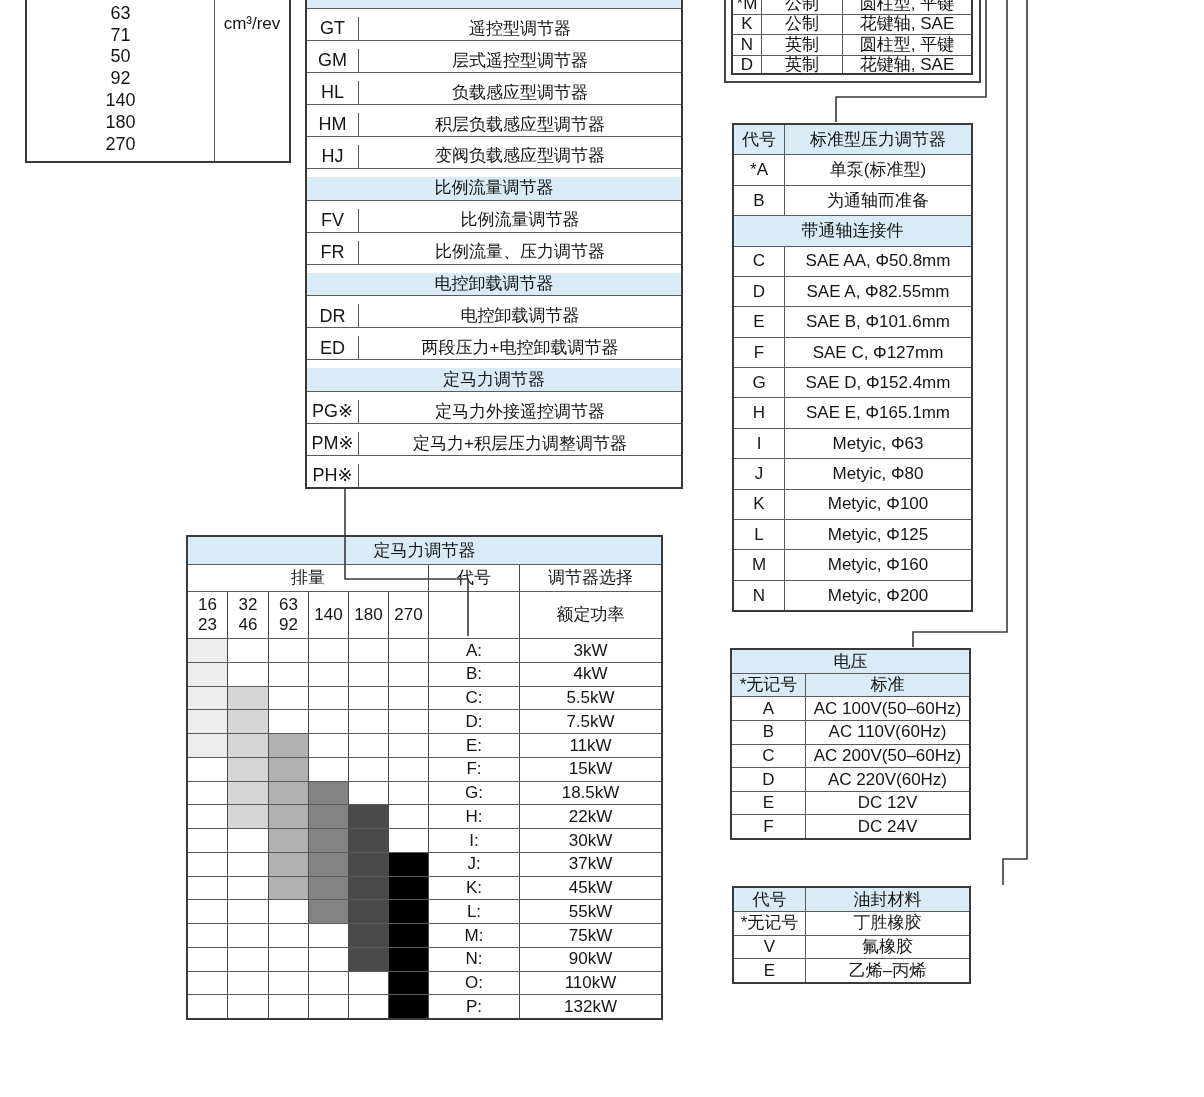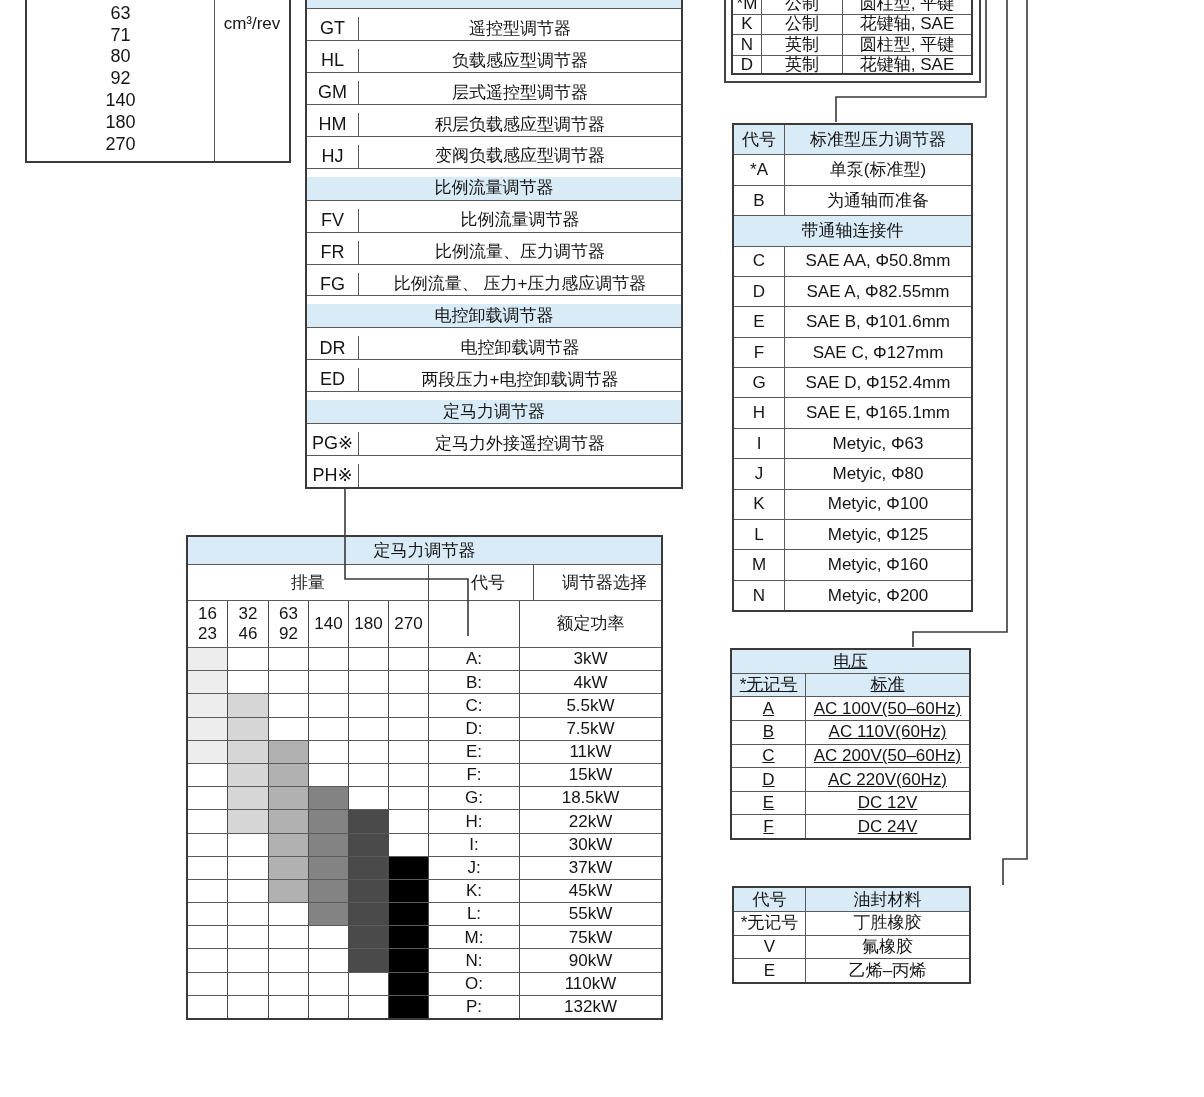--- a/index.html
+++ b/index.html
@@ -33,31 +33,31 @@
   #shaft{left:731px;top:0;width:242px;height:75px;border-width:2px;}
   #shaft .inner{margin-top:-6px;display:flex;flex-direction:column;height:81px;}
   #shaft .row{flex:1;}
   #shaft .code{width:29px;font-size:17px;}
   #shaft .sys{width:81px;}
   
   #press{left:732px;top:123px;width:241px;height:489px;}
   #press .row{flex:1;}
   #press .code{width:51px;}
   
-  #volt{left:730px;top:648px;width:241px;height:192px;text-decoration:underline;}
+  #volt{left:730px;top:648px;width:241px;height:192px;}
   #volt .row{flex:1;}
   #volt .code{width:74px;}
   
   #oil{left:732px;top:886px;width:239px;height:98px;}
   #oil .row{flex:1;}
   #oil .code{width:72px;}
   
   #power{left:186px;top:535px;width:477px;height:485px;}
   #power .title{height:28px;flex:none;}
-  #power .r2{height:36px;flex:none;gap:14px;}
+  #power .r2{height:27px;flex:none;}
   #power .r3{height:47px;flex:none;}
   #power .data{flex:1;display:flex;flex-direction:column;}
   #power .data .row{flex:1;}
   #power .c{border-color:#4a4a4a;}
   #power .dispspan{width:241px;}
   #power .codecol{width:91px;}
   #power .d1{width:40px;}.d2{width:41px;}.d3{width:40px;}.d4{width:40px;}.d5{width:40px;}.d6{width:40px;}
   #power .two{white-space:pre-line;}
   
   svg.connectors{position:absolute;left:0;top:0;z-index:10;pointer-events:none;}
@@ -72,86 +72,86 @@
   <polyline points="1007,0 1007,632 913,632 913,647"></polyline>
   <polyline points="1027,0 1027,859 1003,859 1003,885"></polyline>
 </svg>
 
 <div id="disp" class="tbl cut-top">
   <div class="numcol">
     <div class="nums" id="disp-nums">
         <div>56</div>
         <div>63</div>
         <div>71</div>
-        <div>80</div>
+        <div>50</div>
         <div>92</div>
         <div>140</div>
         <div>180</div>
         <div>270</div>
       </div>
   </div>
   <div class="unitcol">
     <span>cm³/rev</span>
   </div>
 </div>
 
 <div id="reg" class="tbl cut-top">
   <div class="sliver"></div>
 <div class="row">
       <div class="c code">GT</div>
       <div class="c last">遥控型调节器</div>
     </div>
     <div class="row">
+      <div class="c code">GM</div>
+      <div class="c last">层式遥控型调节器</div>
+    </div>
+    <div class="row">
       <div class="c code">HL</div>
       <div class="c last">负载感应型调节器</div>
     </div>
     <div class="row">
-      <div class="c code">GM</div>
-      <div class="c last">层式遥控型调节器</div>
-    </div>
-    <div class="row">
       <div class="c code">HM</div>
       <div class="c last">积层负载感应型调节器</div>
     </div>
     <div class="row">
       <div class="c code">HJ</div>
       <div class="c last">变阀负载感应型调节器</div>
     </div>
     <div class="row hdrblue">
       <div class="c last sec">比例流量调节器</div>
     </div>
     <div class="row">
       <div class="c code">FV</div>
       <div class="c last">比例流量调节器</div>
     </div>
     <div class="row">
       <div class="c code">FR</div>
       <div class="c last">比例流量、压力调节器</div>
     </div>
-    <div class="row">
-      <div class="c code">FG</div>
-      <div class="c last">比例流量、 压力+压力感应调节器</div>
-    </div>
     <div class="row hdrblue">
       <div class="c last sec">电控卸载调节器</div>
     </div>
     <div class="row">
       <div class="c code">DR</div>
       <div class="c last">电控卸载调节器</div>
     </div>
     <div class="row">
       <div class="c code">ED</div>
       <div class="c last">两段压力+电控卸载调节器</div>
     </div>
     <div class="row hdrblue">
       <div class="c last sec">定马力调节器</div>
     </div>
     <div class="row">
       <div class="c code">PG※</div>
       <div class="c last">定马力外接遥控调节器</div>
+    </div>
+    <div class="row">
+      <div class="c code">PM※</div>
+      <div class="c last">定马力+积层压力调整调节器</div>
     </div>
     <div class="row">
       <div class="c code">PH※</div>
     </div>
   </div>
 
 <div class="shaft-frame"></div>
 <div id="shaft" class="tbl cut-top">
   <div class="inner" id="shaft-rows">
       <div class="row">

